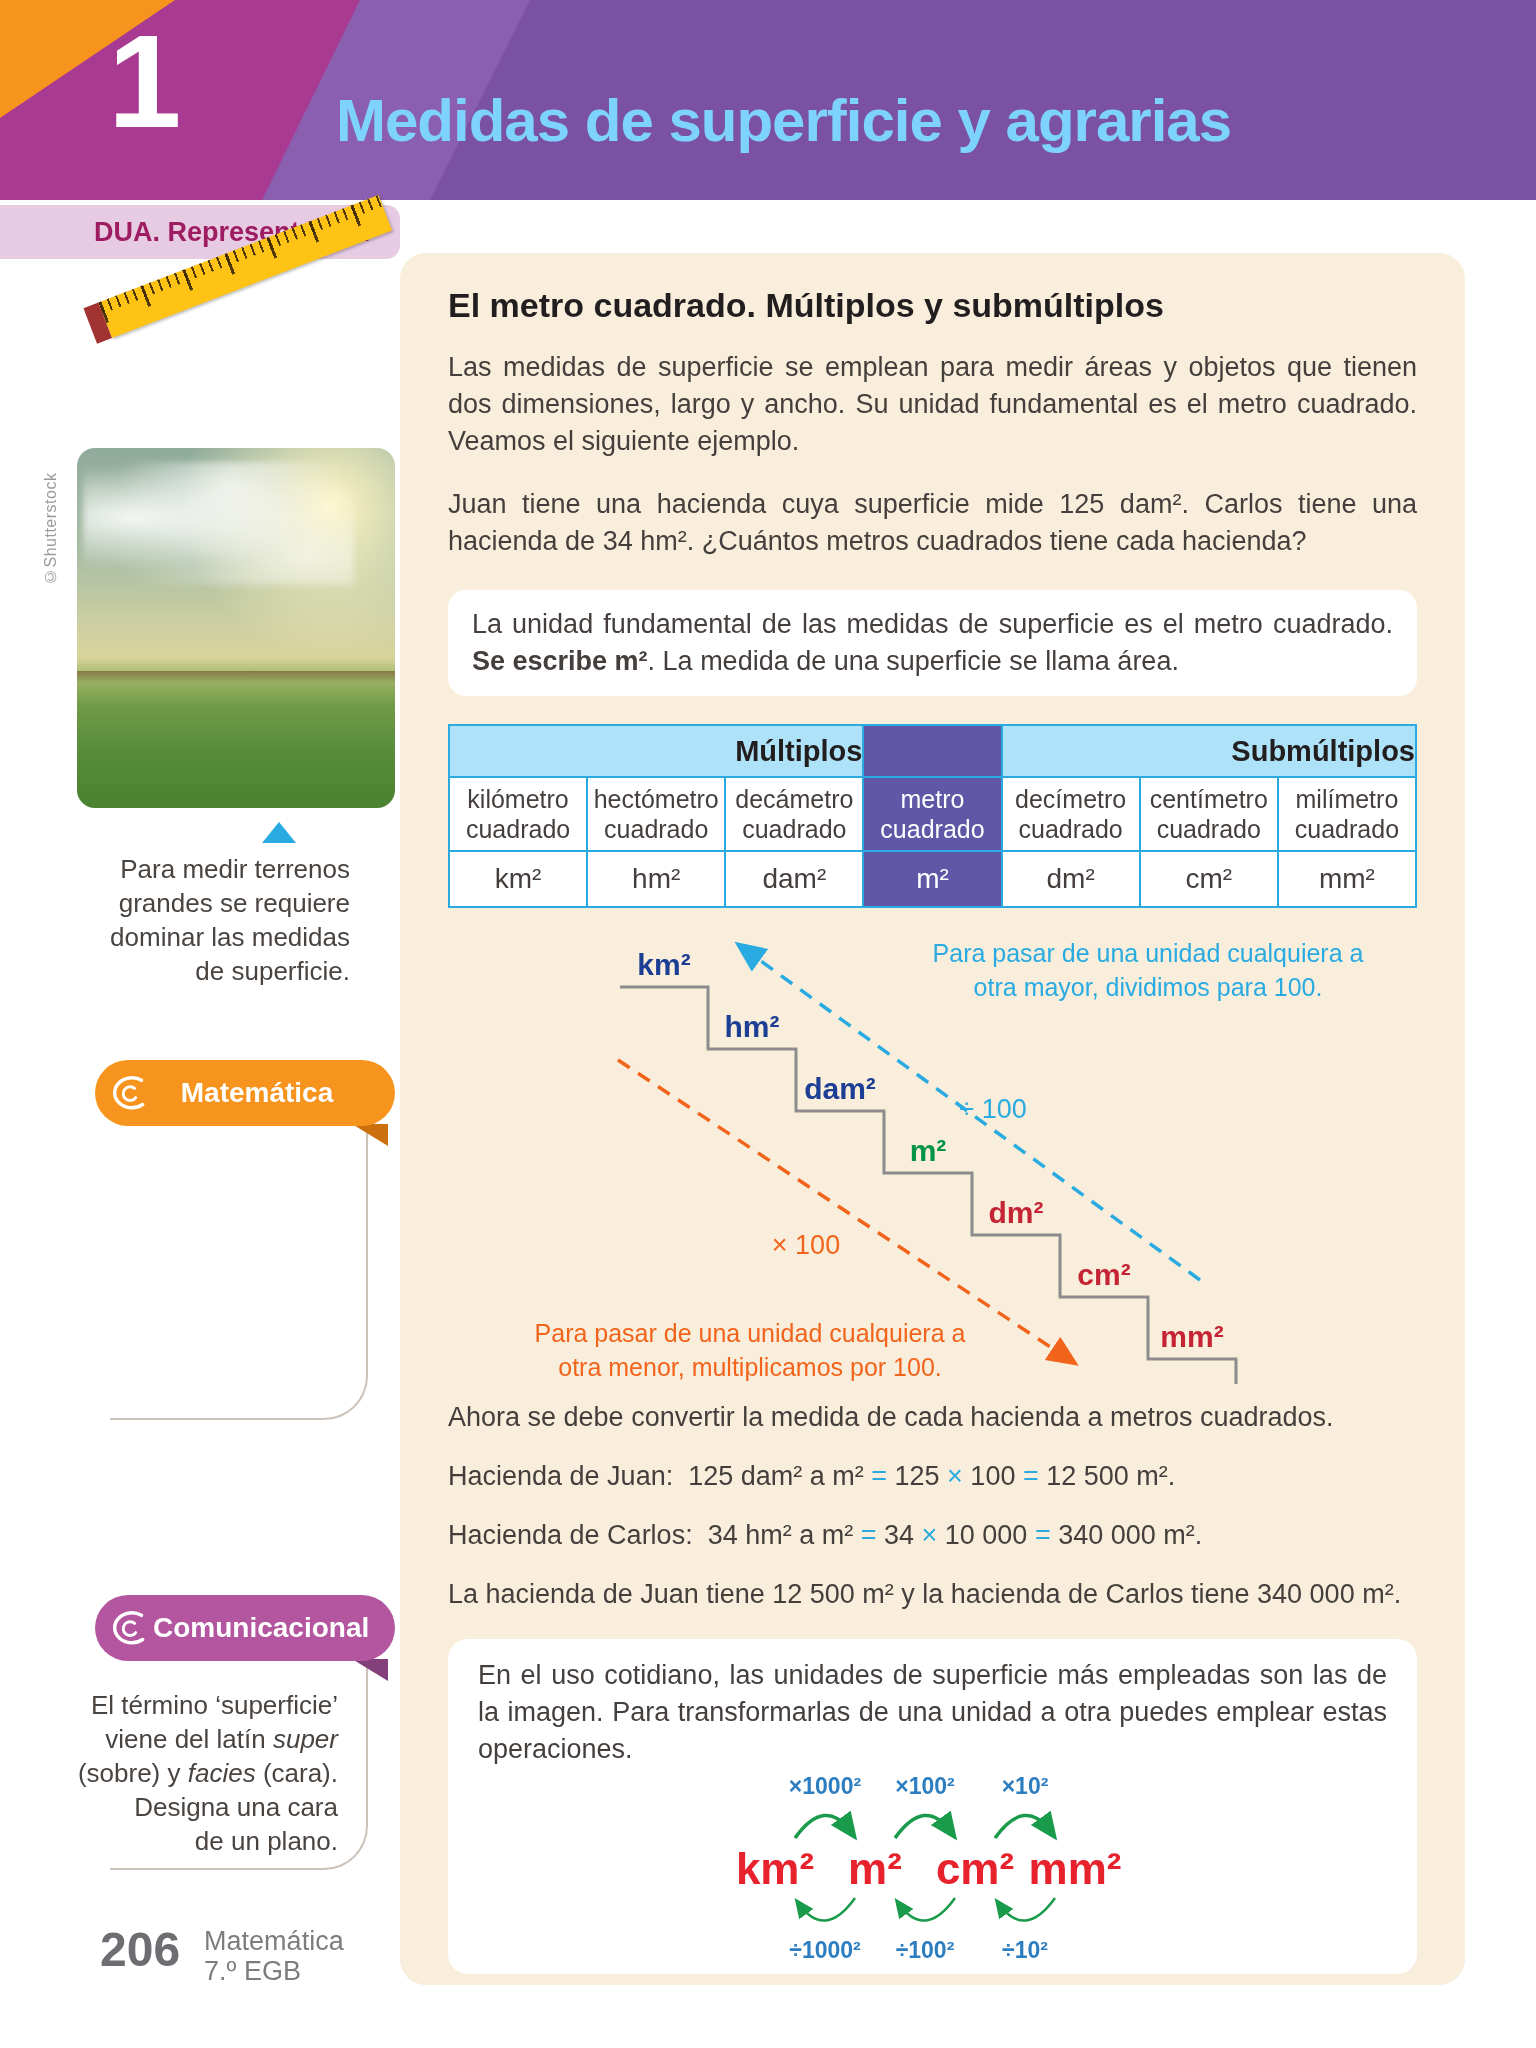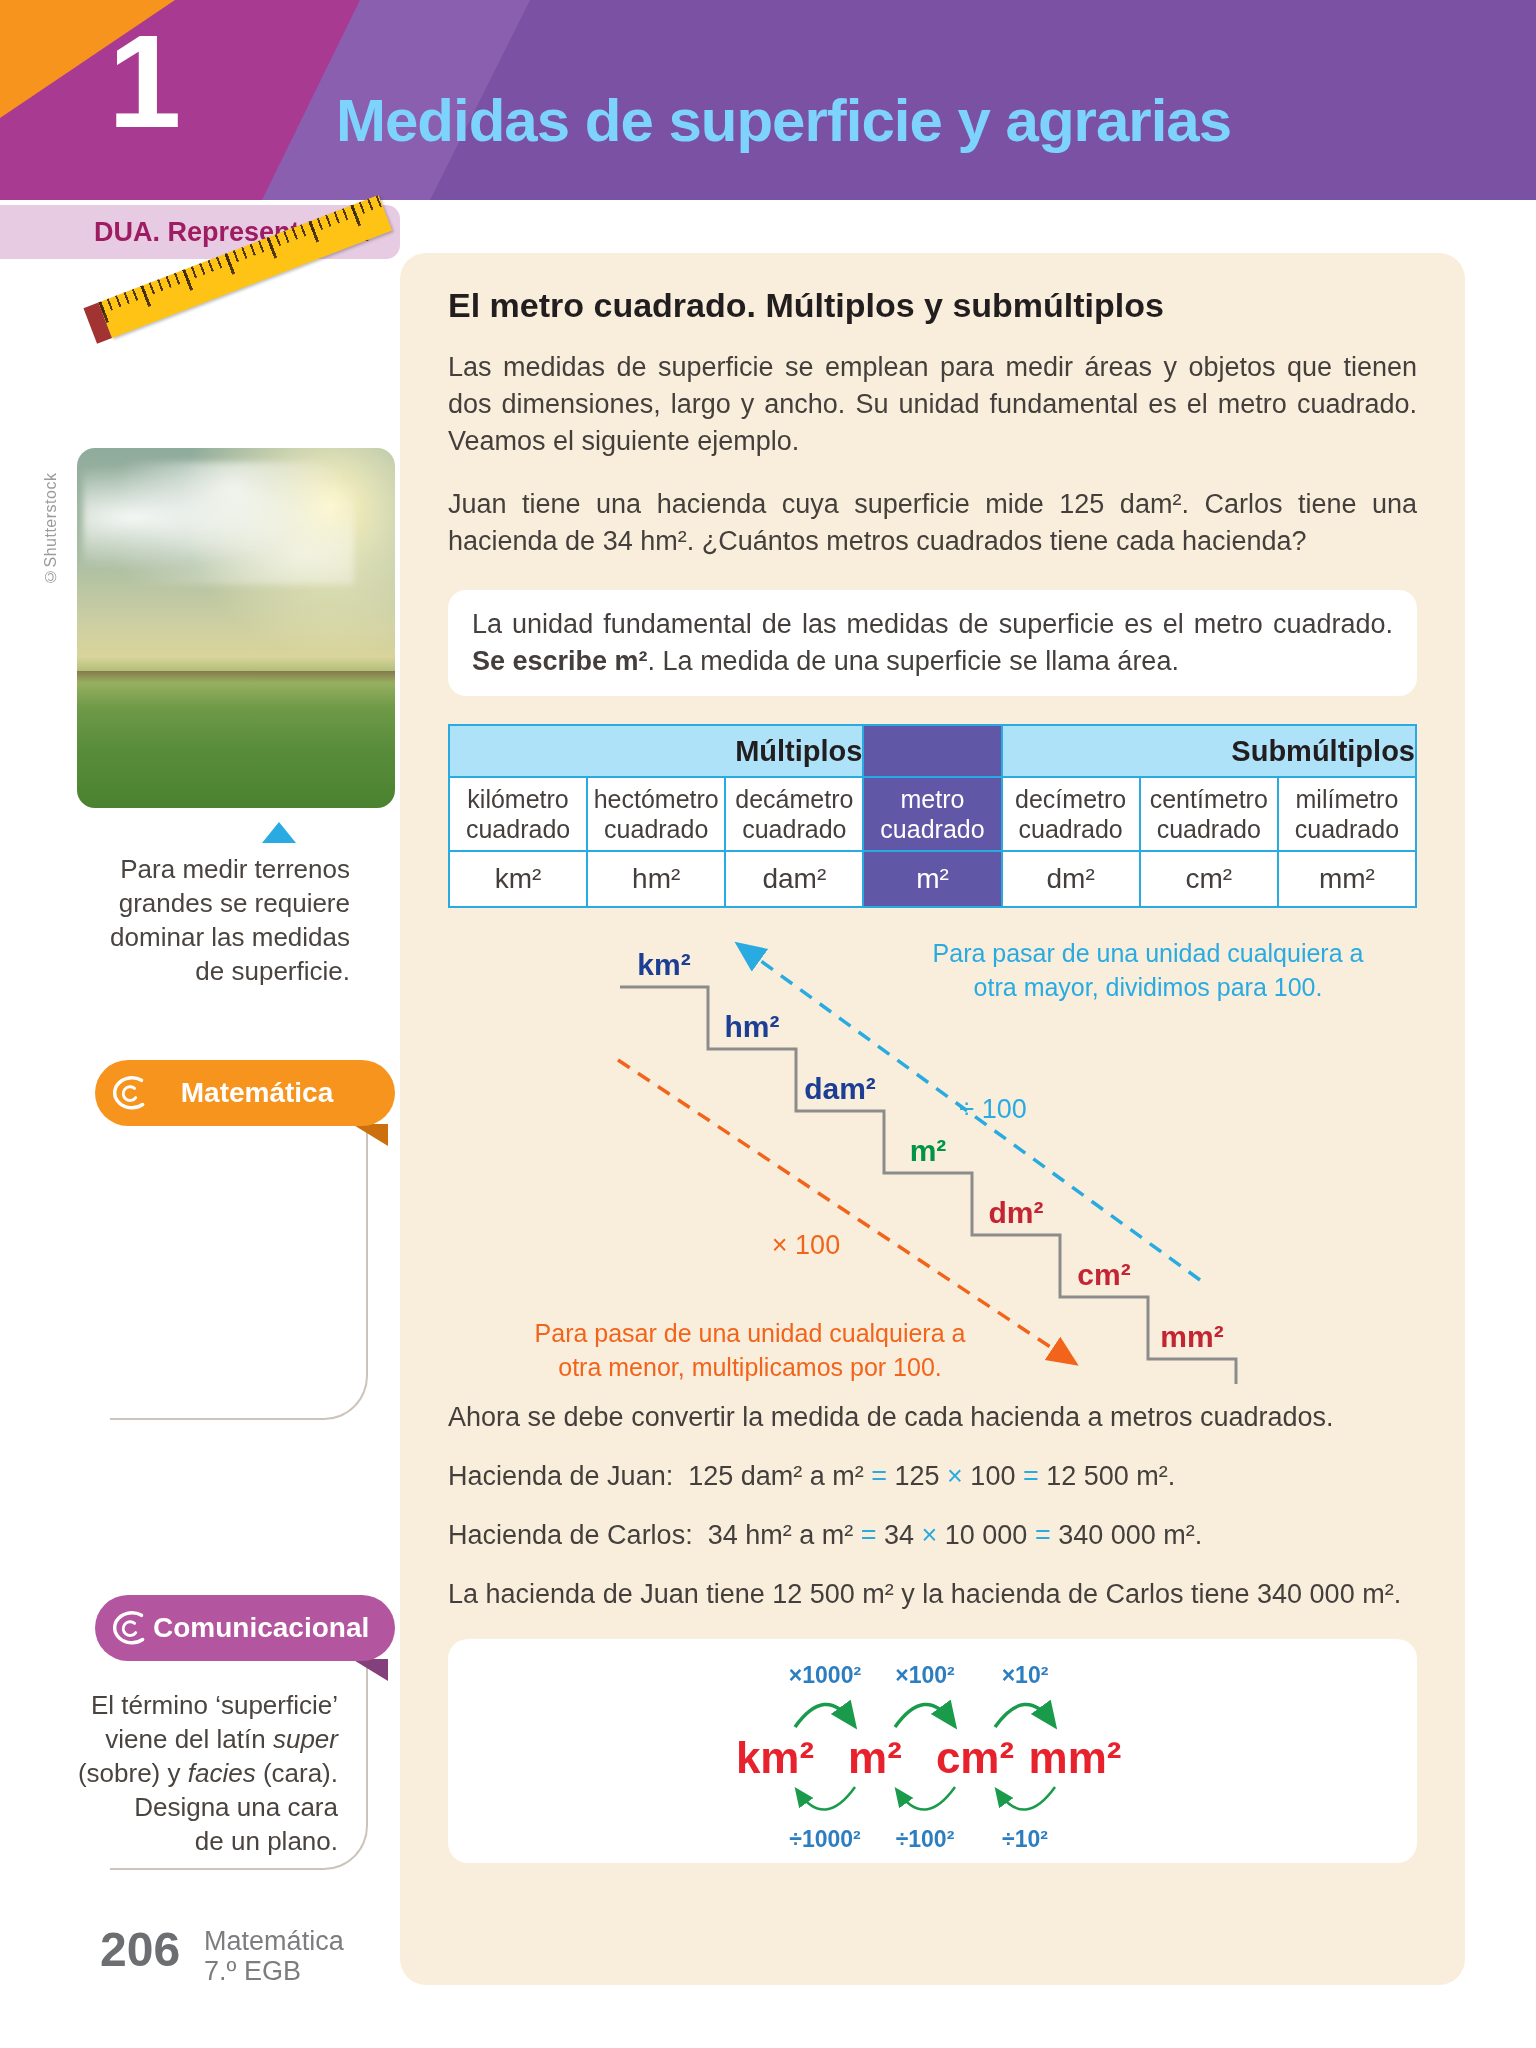--- a/index.html
+++ b/index.html
@@ -251,20 +251,21 @@
       <text class="note-orange" x="302" y="410" text-anchor="middle">Para pasar de una unidad cualquiera a</text>
       <text class="note-orange" x="302" y="444" text-anchor="middle">otra menor, multiplicamos por 100.</text>
     </svg>
 
     <p class="eqline intro">Ahora se debe convertir la medida de cada hacienda a metros cuadrados.</p>
     <p class="eqline"><span>Hacienda de Juan:&nbsp; 125 dam² a m² </span><span class="blue">=</span><span> 125 </span><span class="blue">×</span><span> 100 </span><span class="blue">=</span><span> 12 500 m².</span></p>
     <p class="eqline"><span>Hacienda de Carlos:&nbsp; 34 hm² a m² </span><span class="blue">=</span><span> 34 </span><span class="blue">×</span><span> 10 000 </span><span class="blue">=</span><span> 340 000 m².</span></p>
     <p class="eqline">La hacienda de Juan tiene 12 500 m² y la hacienda de Carlos tiene 340 000 m².</p>
 
     <div class="usebox">
+      <p>En el uso cotidiano, las unidades de superficie más empleadas son las de la imagen. Para transformarlas de una unidad a otra puedes emplear estas operaciones.</p>
 
       <svg class="convdiag" width="430" height="192" viewBox="0 0 430 192">
         <defs>
           <marker id="mg" markerWidth="9" markerHeight="9" refX="5" refY="3.5" orient="auto">
             <path d="M0,0 L8,3.5 L0,7 Z" fill="#1A9B4B"></path>
           </marker>
         </defs>
 
         <path d="M77,66 Q107,24 133,60" fill="none" stroke="#1A9B4B" stroke-width="3.5" marker-end="url(#mg)"></path>
         <path d="M177,66 Q207,24 233,60" fill="none" stroke="#1A9B4B" stroke-width="3.5" marker-end="url(#mg)"></path>

